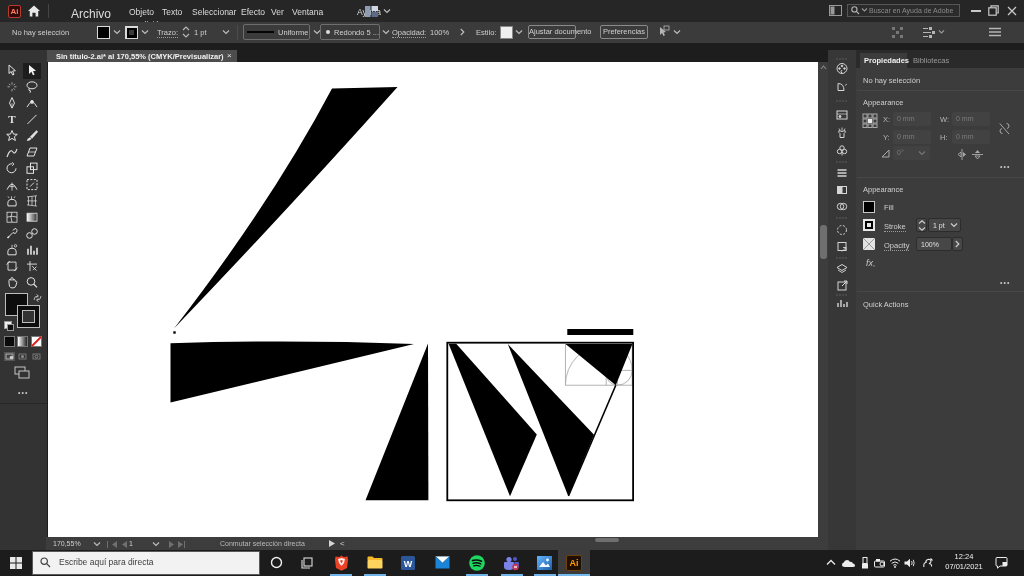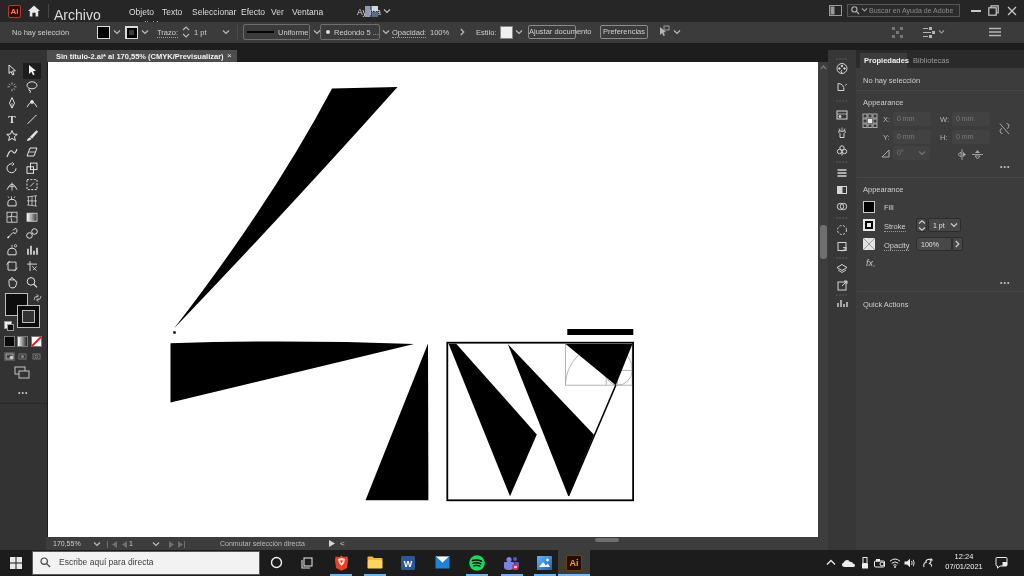--- a/index.html
+++ b/index.html
@@ -12,21 +12,21 @@
 </head>
 <body>
 <div id="stage">
 
   <div class="abs" id="menubar" style="left:0;top:0;width:1024px;height:22px;background:#262626;"></div>
   <div class="abs" style="left:8px;top:5px;width:13px;height:13px;background:#2f0c0b;border:1px solid #b93a2a;border-radius:2px;color:#ff7c5c;font-size:8px;font-weight:bold;text-align:center;line-height:12px;">Ai</div>
   <svg class="abs" style="left:27px;top:4px" width="14" height="14" viewBox="0 0 14 14">
     <path d="M7 1.5 L13 7 L11.2 7 L11.2 12.5 L8.6 12.5 L8.6 8.8 L5.4 8.8 L5.4 12.5 L2.8 12.5 L2.8 7 L1 7 Z" fill="#e8e8e8"></path>
   </svg>
   <div class="abs" style="left:48px;top:4px;width:1px;height:14px;background:#454545;"></div>
-  <div class="abs t" style="left:54px;top:7px;font-size:14px;color:#dcdcdc;">Archivo</div>
+  <div class="abs t" style="left:71px;top:7px;font-size:12px;color:#dcdcdc;">Archivo</div>
   <div class="abs t" style="left:95px;top:20px;font-size:8.5px;color:#dcdcdc;margin-left:41px;">Edición</div>
   <div class="abs t" style="left:129px;top:7px;font-size:8.5px;color:#dcdcdc;">Objeto</div>
   <div class="abs t" style="left:162px;top:7px;font-size:8.5px;color:#dcdcdc;">Texto</div>
   <div class="abs t" style="left:192px;top:7px;font-size:8.5px;color:#dcdcdc;">Seleccionar</div>
   <div class="abs t" style="left:241px;top:7px;font-size:8.5px;color:#dcdcdc;">Efecto</div>
   <div class="abs t" style="left:271px;top:7px;font-size:8.5px;color:#dcdcdc;">Ver</div>
   <div class="abs t" style="left:292px;top:7px;font-size:8.5px;color:#dcdcdc;">Ventana</div>
   <div class="abs t" style="left:329px;top:7px;font-size:8.5px;color:#dcdcdc;margin-left:28px;">Ayuda</div>
   <svg class="abs" style="left:365px;top:6px" width="13" height="11" viewBox="0 0 13 11">
     <rect x="0" y="0" width="5.5" height="11" fill="#8f9bb3"></rect>

